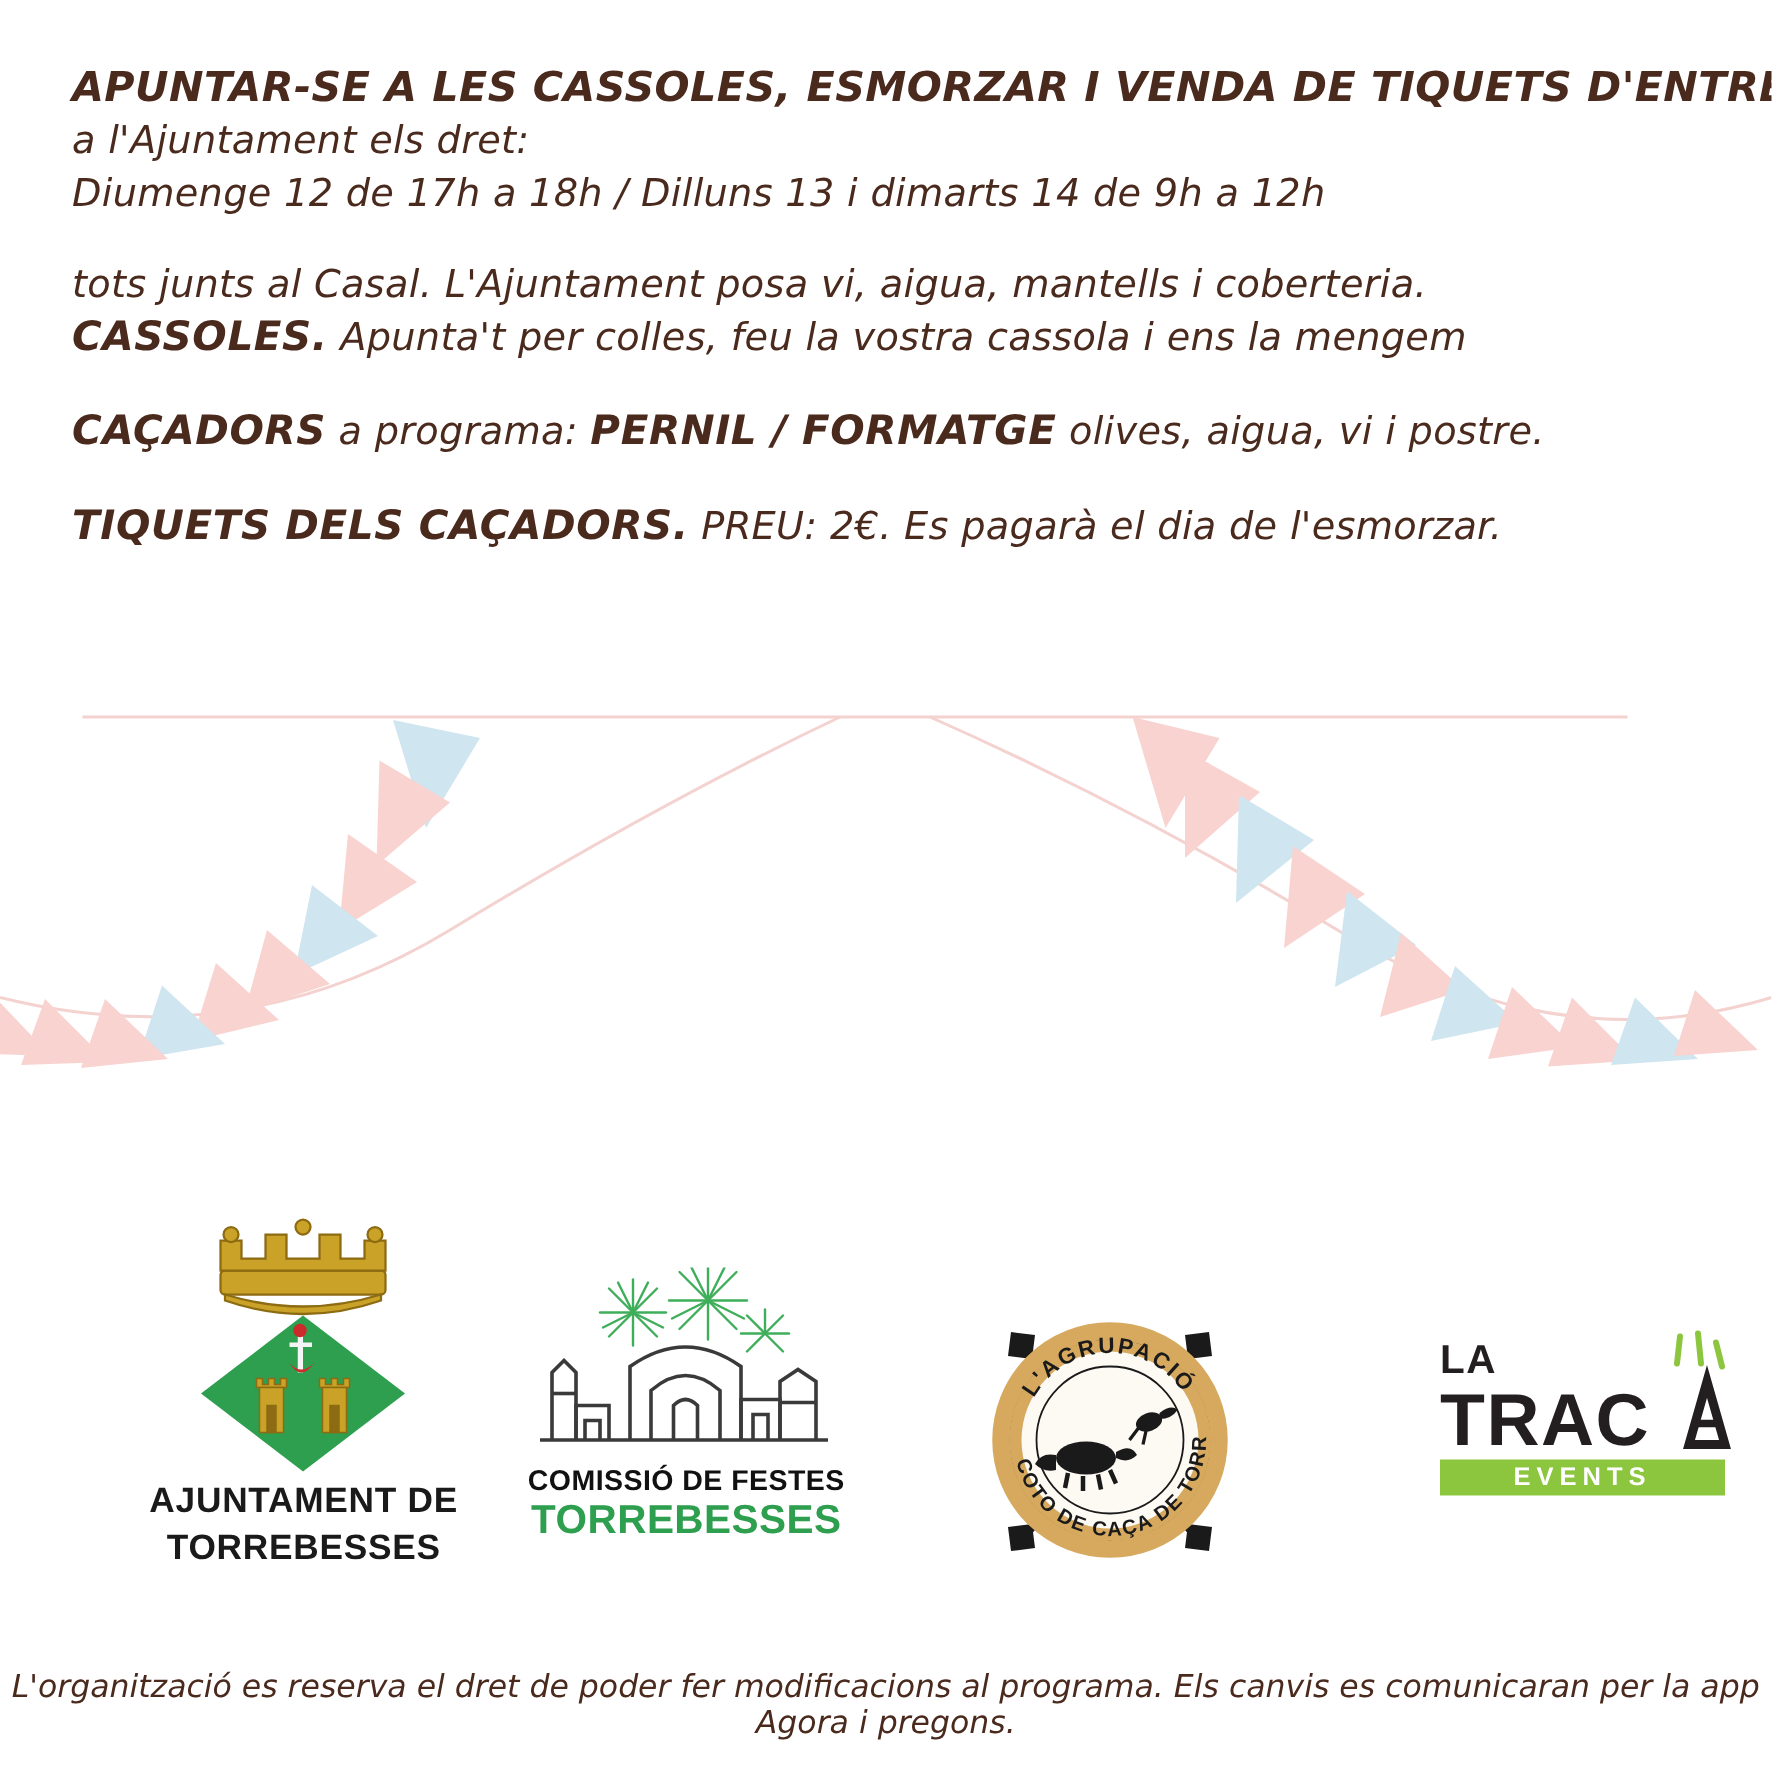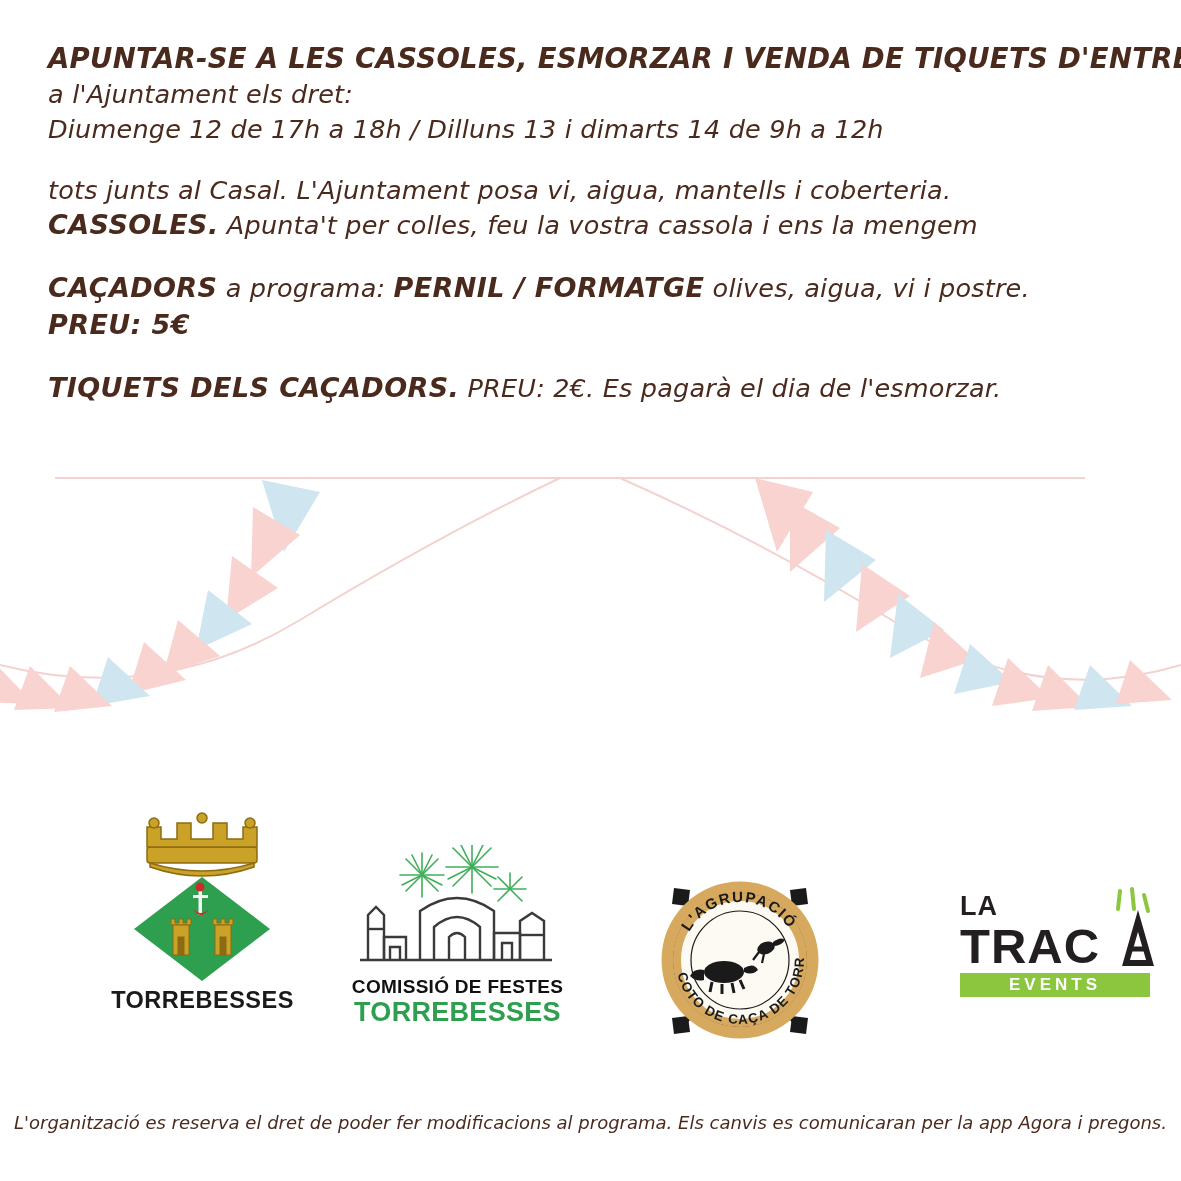--- a/index.html
+++ b/index.html
@@ -123,21 +123,21 @@
 
   
   .footer {
     position: absolute;
     left: 0;
     top: 1112px;
     width: 1181px;
     text-align: center;
     font-family: "DejaVu Sans", sans-serif;
     font-style: italic;
-    font-size: 18px;
+    font-size: 21px;
     color: #4b2a1e;
   }
 </style>
 </head>
 <body>
 
 <div class="info-block">
 
   <p class="para">
     <span class="line title-line">APUNTAR-SE A LES CASSOLES, ESMORZAR I VENDA DE TIQUETS D'ENTREPÀ</span>
@@ -145,21 +145,20 @@
     <span class="line">Diumenge 12 de 17h a 18h / Dilluns 13 i dimarts 14 de 9h a 12h</span>
   </p>
 
   <p class="para">
     <span class="line">tots junts al Casal. L'Ajuntament posa vi, aigua, mantells i coberteria.</span>
     <span class="line"><span class="hl">CASSOLES.</span><span> Apunta't per colles, feu la vostra cassola i ens la mengem</span></span>
   </p>
 
   <p class="para">
     <span class="line"><span class="hl">CAÇADORS</span><span> a programa:  </span><span class="hl">PERNIL / FORMATGE</span><span> olives, aigua, vi i postre.</span></span>
-    <span class="line hl">PREU: 5€</span>
   </p>
 
   <p class="para">
     <span class="line"><span class="hl">TIQUETS DELS CAÇADORS.</span><span> PREU: 2€. Es pagarà el dia de l'esmorzar.</span></span>
   </p>
 </div>
 
 <div class="divider"></div>
 
 <div class="bunting-wrap">
@@ -226,20 +225,21 @@
         <g fill="#c9a227" stroke="#8d6b12" stroke-width="1">
           <path d="M76 120 L76 114 L80 114 L80 118 L84 118 L84 114 L88 114 L88 118 L92 118 L92 114 L96 114 L96 120 Z"></path>
           <rect x="78" y="120" width="16" height="30"></rect>
           <rect x="83" y="132" width="6" height="18" fill="#8d6b12"></rect>
           <path d="M118 120 L118 114 L122 114 L122 118 L126 118 L126 114 L130 114 L130 118 L134 118 L134 114 L138 114 L138 120 Z"></path>
           <rect x="120" y="120" width="16" height="30"></rect>
           <rect x="125" y="132" width="6" height="18" fill="#8d6b12"></rect>
         </g>
       </svg>
     </div>
+    <div class="ajuntament-label">AJUNTAMENT DE</div>
     <div class="ajuntament-label">TORREBESSES</div>
   </div>
 
   <div class="logo logo-comissio">
     <div>
       <svg width="215" height="125" viewBox="0 0 215 125" xmlns="http://www.w3.org/2000/svg">
 
         <g stroke="#3fae5a" stroke-width="1.6" fill="none" stroke-linecap="round">
           <g transform="translate(72,30)">
             <line x1="0" y1="0" x2="0" y2="-22"></line>

